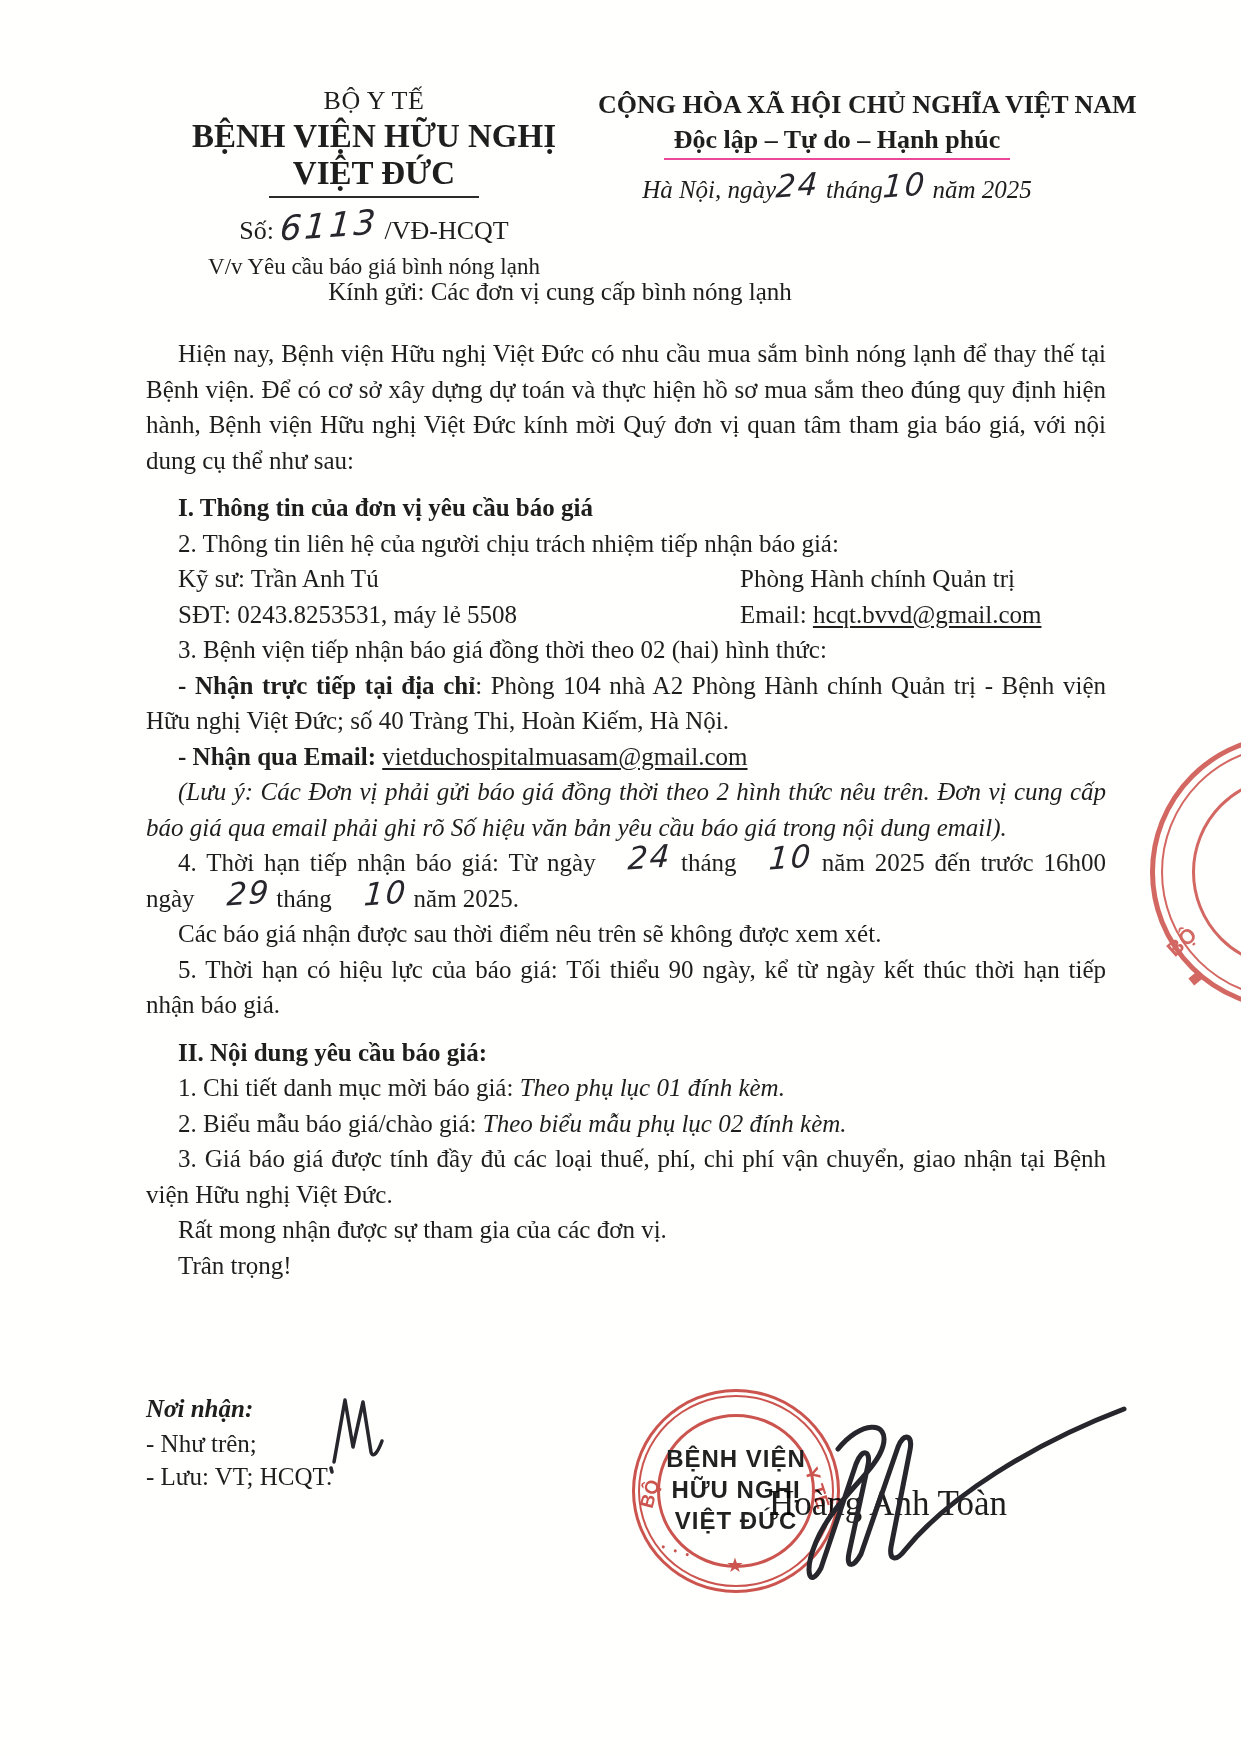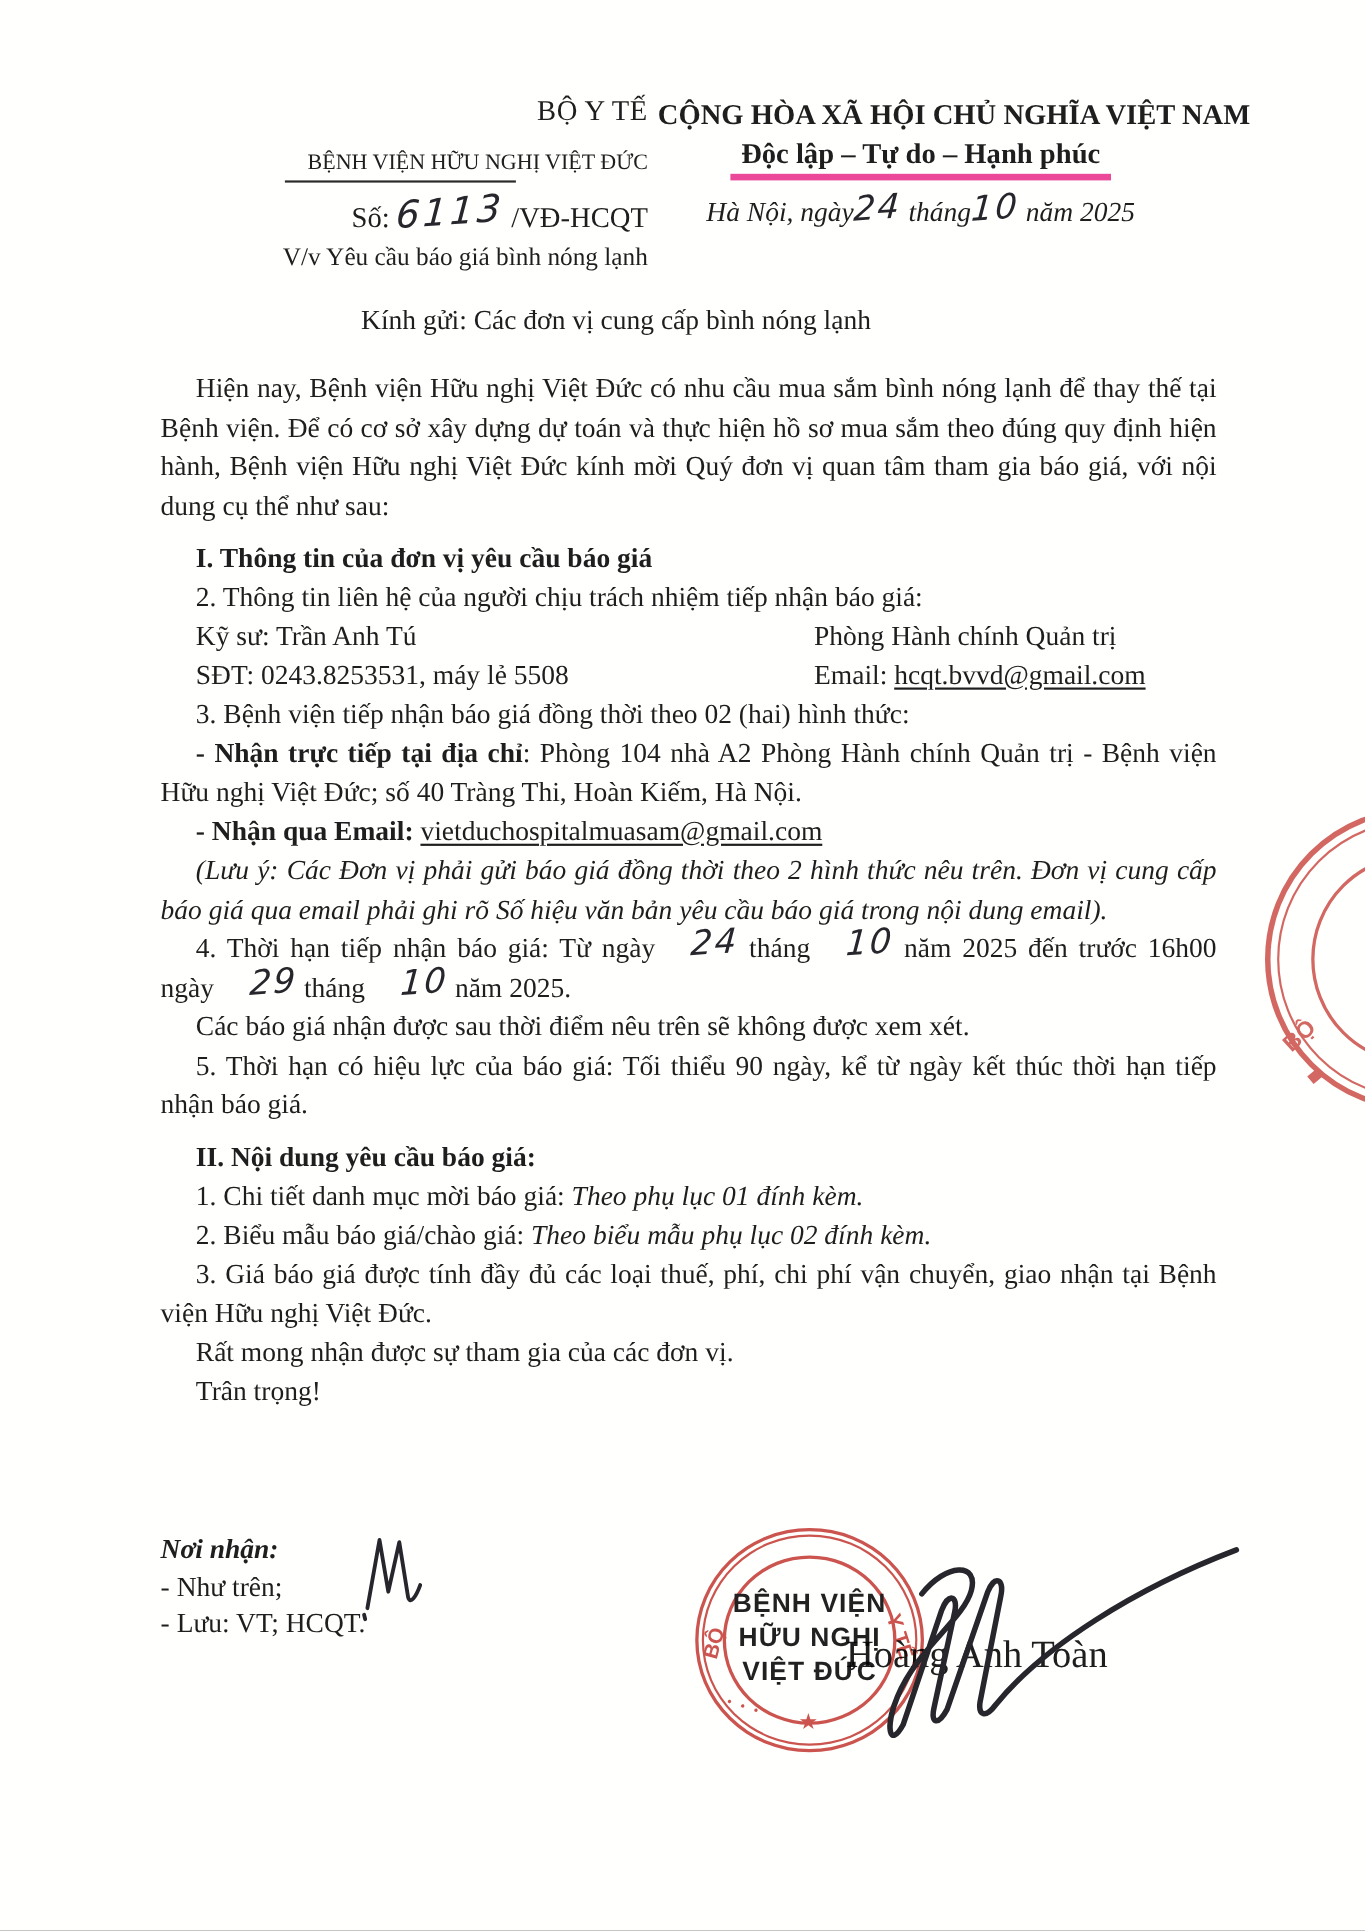--- a/index.html
+++ b/index.html
@@ -2,29 +2,29 @@
 <html><head>
 <meta charset="utf-8">
 <style>
   html,body { margin:0; padding:0; background:#9a9a9a; }
   .page {
     position:relative; width:1241px; height:1755px; margin:0 auto;
     background:#fffffd; overflow:hidden;
     font-family:"Liberation Serif", serif; color:#1e1e1e;
   }
   
-  .hdr-left { position:absolute; left:139px; top:86px; width:450px; text-align:right; }
+  .hdr-left { position:absolute; left:149px; top:86px; width:450px; text-align:center; }
   .ministry { font-size:26px; letter-spacing:.5px; }
-  .org { font-size:20px; font-weight:normal; margin-top:21px; }
+  .org { font-size:33px; font-weight:bold; margin-top:2px; }
   .org-rule { width:210px; height:2px; background:#2b2b2b; margin:4px auto 0; }
   .so-line { margin-top:12px; font-size:26px; white-space:nowrap; }
   .subject { margin-top:8px; font-size:23px; }
   .hdr-right { position:absolute; left:598px; top:90px; width:478px; text-align:center; }
   .national { font-size:26px; font-weight:bold; white-space:nowrap; }
-  .motto { display:inline-block; font-size:26px; font-weight:bold; margin-top:5px; padding:0 10px 3px; border-bottom:6px solid #ec4899; white-space:nowrap; }
+  .motto { display:inline-block; font-size:26px; font-weight:bold; margin-top:5px; padding:0 10px 3px; border-bottom:2px solid #ec4899; white-space:nowrap; }
   .dateline { margin-top:12px; font-size:25px; font-style:italic; white-space:nowrap; }
   
   .hw {
     font-family:"DejaVu Sans", sans-serif; font-style:italic; color:#26262c;
     display:inline-block; transform:rotate(-4deg) skewX(-8deg);
     font-size:31px; line-height:1; position:relative; top:-2px; letter-spacing:2px;
   }
   .hw-lg { font-size:34px; letter-spacing:3px; margin:0 6px; }
   
   .salutation { position:absolute; left:0; top:278px; width:1120px; text-align:center; font-size:25px; }

